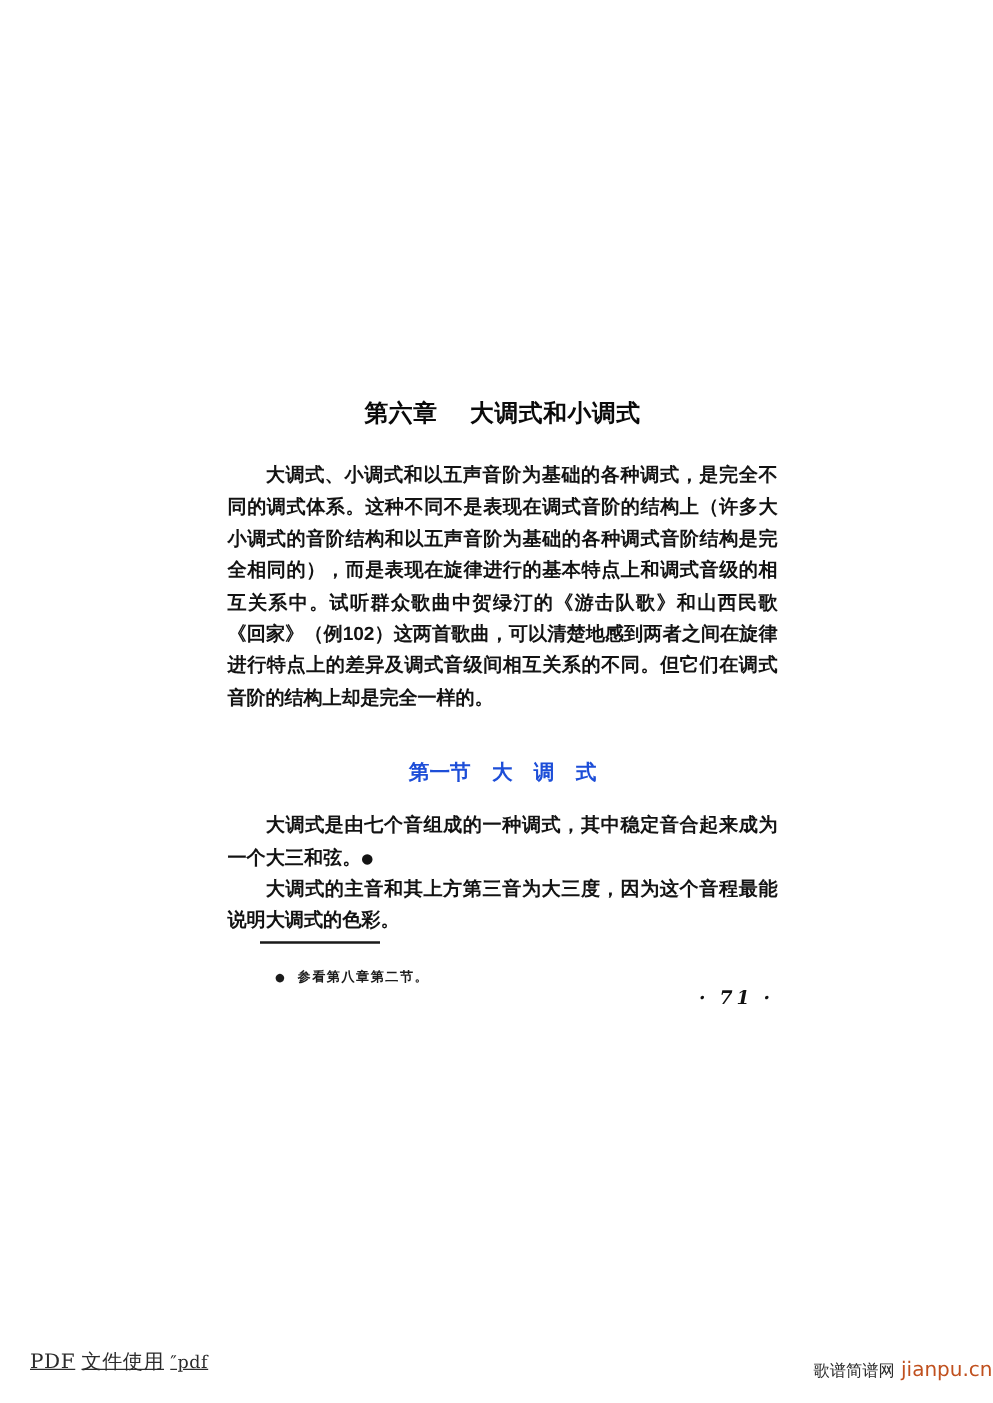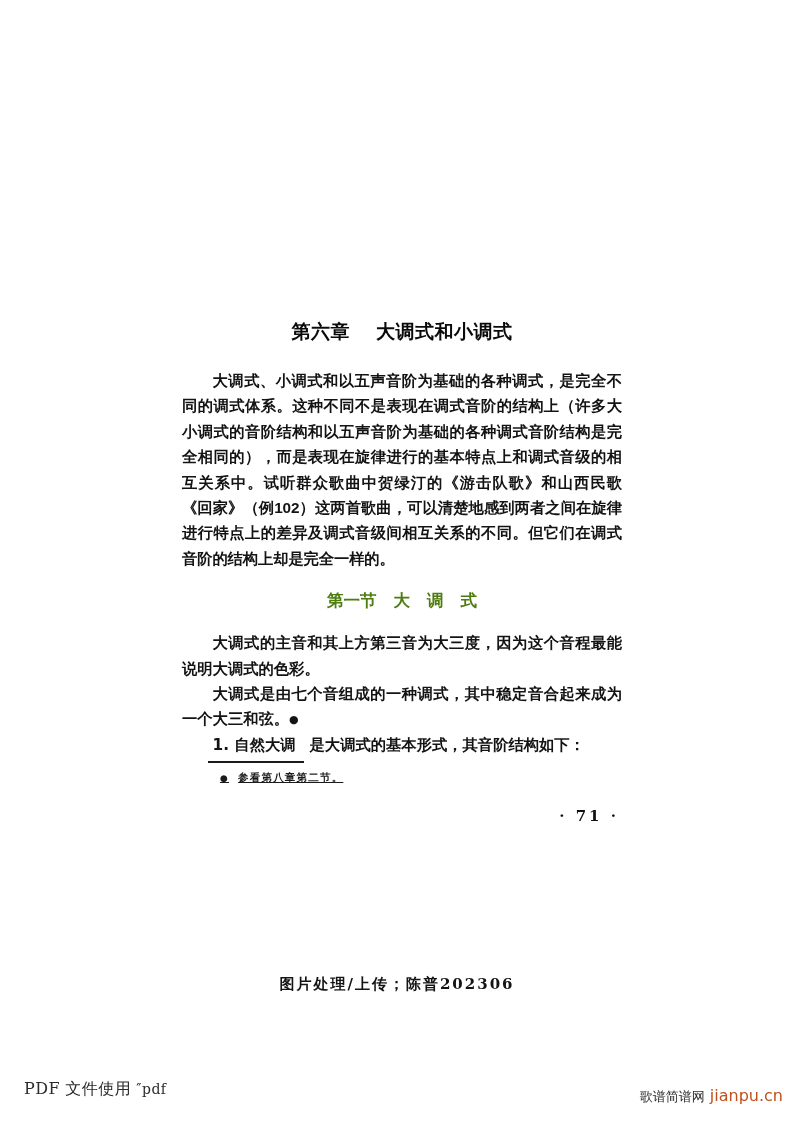--- a/index.html
+++ b/index.html
@@ -51,26 +51,26 @@
     text-align-last: left;
     font-weight: bold;
     letter-spacing: -0.1px;
   }
   .body-para p {
     margin: 0;
     text-indent: 2em;
   }
 
   .section-title {
-    margin-top: 19px;
+    margin-top: 36px;
     text-align: center;
     font-family: "DejaVu Sans", "Liberation Sans", sans-serif;
     font-size: 16.5px;
     font-weight: bold;
-    color: #4d7c0f;
+    color: #1d4ed8;
   }
   .section-title .sp { display: inline-block; width: 17px; }
 
   .sub-block {
     margin-top: 19px;
     font-family: "DejaVu Sans", "Liberation Sans", sans-serif;
     font-size: 15.3px;
     line-height: 25.4px;
     color: #131313;
     font-weight: bold;
@@ -86,36 +86,35 @@
   .kw-gap { display: inline-block; width: 14px; }
 
   .footnote-rule {
     margin-top: 3px;
     margin-left: 26px;
     width: 96px;
     height: 2px;
     background: #1a1a1a;
   }
   .footnote {
-    margin-top: 8px;
+    margin-top: 20px;
     margin-left: 38px;
     font-family: "DejaVu Sans", "Liberation Sans", sans-serif;
     font-size: 10.5px;
     font-weight: bold;
     color: #1b1b1b;
     letter-spacing: 1.2px;
-    text-decoration: underline;
   }
   .footnote .bullet { font-size: 9px; margin-right: 9px; }
 
   .page-number {
-    margin-top: 22px;
     text-align: right;
     padding-right: 3px;
     font-family: "DejaVu Serif", "Liberation Serif", serif;
+    font-style: italic;
     font-weight: bold;
     font-size: 15px;
     letter-spacing: 3px;
     color: #111111;
   }
 
   
   .credit {
     position: absolute;
     left: 0;
@@ -132,27 +131,28 @@
   
   .pdf-note {
     position: absolute;
     left: 24px;
     bottom: 22px;
     font-family: "DejaVu Serif", "Liberation Serif", serif;
     font-size: 16px;
     color: #2b2b2b;
     letter-spacing: 0.5px;
     white-space: nowrap;
+    text-decoration: underline;
   }
   .pdf-note .cjk { margin: 0 5px; }
   .pdf-note .tail { font-size: 14px; }
 
   .site-logo {
     position: absolute;
-    right: 11px;
+    right: 0;
     bottom: 16px;
     display: flex;
     align-items: baseline;
     font-family: "DejaVu Sans", "Liberation Sans", sans-serif;
     white-space: nowrap;
   }
   .site-logo .zh {
     font-size: 13px;
     color: #2a2a2a;
     letter-spacing: 0px;
@@ -178,36 +178,34 @@
 
     <div class="body-para">
       <p>大调式、小调式和以五声音阶为基础的各种调式，是完全不同的调式体系。这种不同不是表现在调式音阶的结构上（许多大小调式的音阶结构和以五声音阶为基础的各种调式音阶结构是完全相同的），而是表现在旋律进行的基本特点上和调式音级的相互关系中。试听群众歌曲中贺绿汀的《游击队歌》和山西民歌《回家》（例102）这两首歌曲，可以清楚地感到两者之间在旋律进行特点上的差异及调式音级间相互关系的不同。但它们在调式音阶的结构上却是完全一样的。</p>
     </div>
 
     <div class="section-title">
       <span>第一节</span><span class="sp"></span><span>大</span><span class="sp"></span><span>调</span><span class="sp"></span><span>式</span>
     </div>
 
     <div class="sub-block">
+      <p><span>大调式是由七个音组成的一种调式，其中稳定音合起来成为一个大三和弦。</span><span class="fn-mark">●</span></p>
       <p>大调式的主音和其上方第三音为大三度，因为这个音程最能说明大调式的色彩。</p>
-      <p><span>大调式是由七个音组成的一种调式，其中稳定音合起来成为一个大三和弦。</span><span class="fn-mark">●</span></p>
-      <p><span>1. 自然大调</span><span class="kw-gap"></span><span>是大调式的基本形式，其音阶结构如下：</span></p>
     </div>
 
     <div class="footnote-rule"></div>
 
     <div class="footnote">
       <span class="bullet">●</span><span>参看第八章第二节。</span>
     </div>
 
     <div class="page-number">· 71 ·</div>
 
   </div>
 
-  <div class="credit">图片处理/上传；陈普202306</div>
 
   <div class="pdf-note">
     <span>PDF</span><span class="cjk">文件使用</span><span class="tail">″pdf</span>
   </div>
 
   <div class="site-logo">
     <span class="zh">歌谱简谱网</span>
     <span class="en" style="color: rgb(192, 80, 30);">jianpu.cn</span>
   </div>
 

